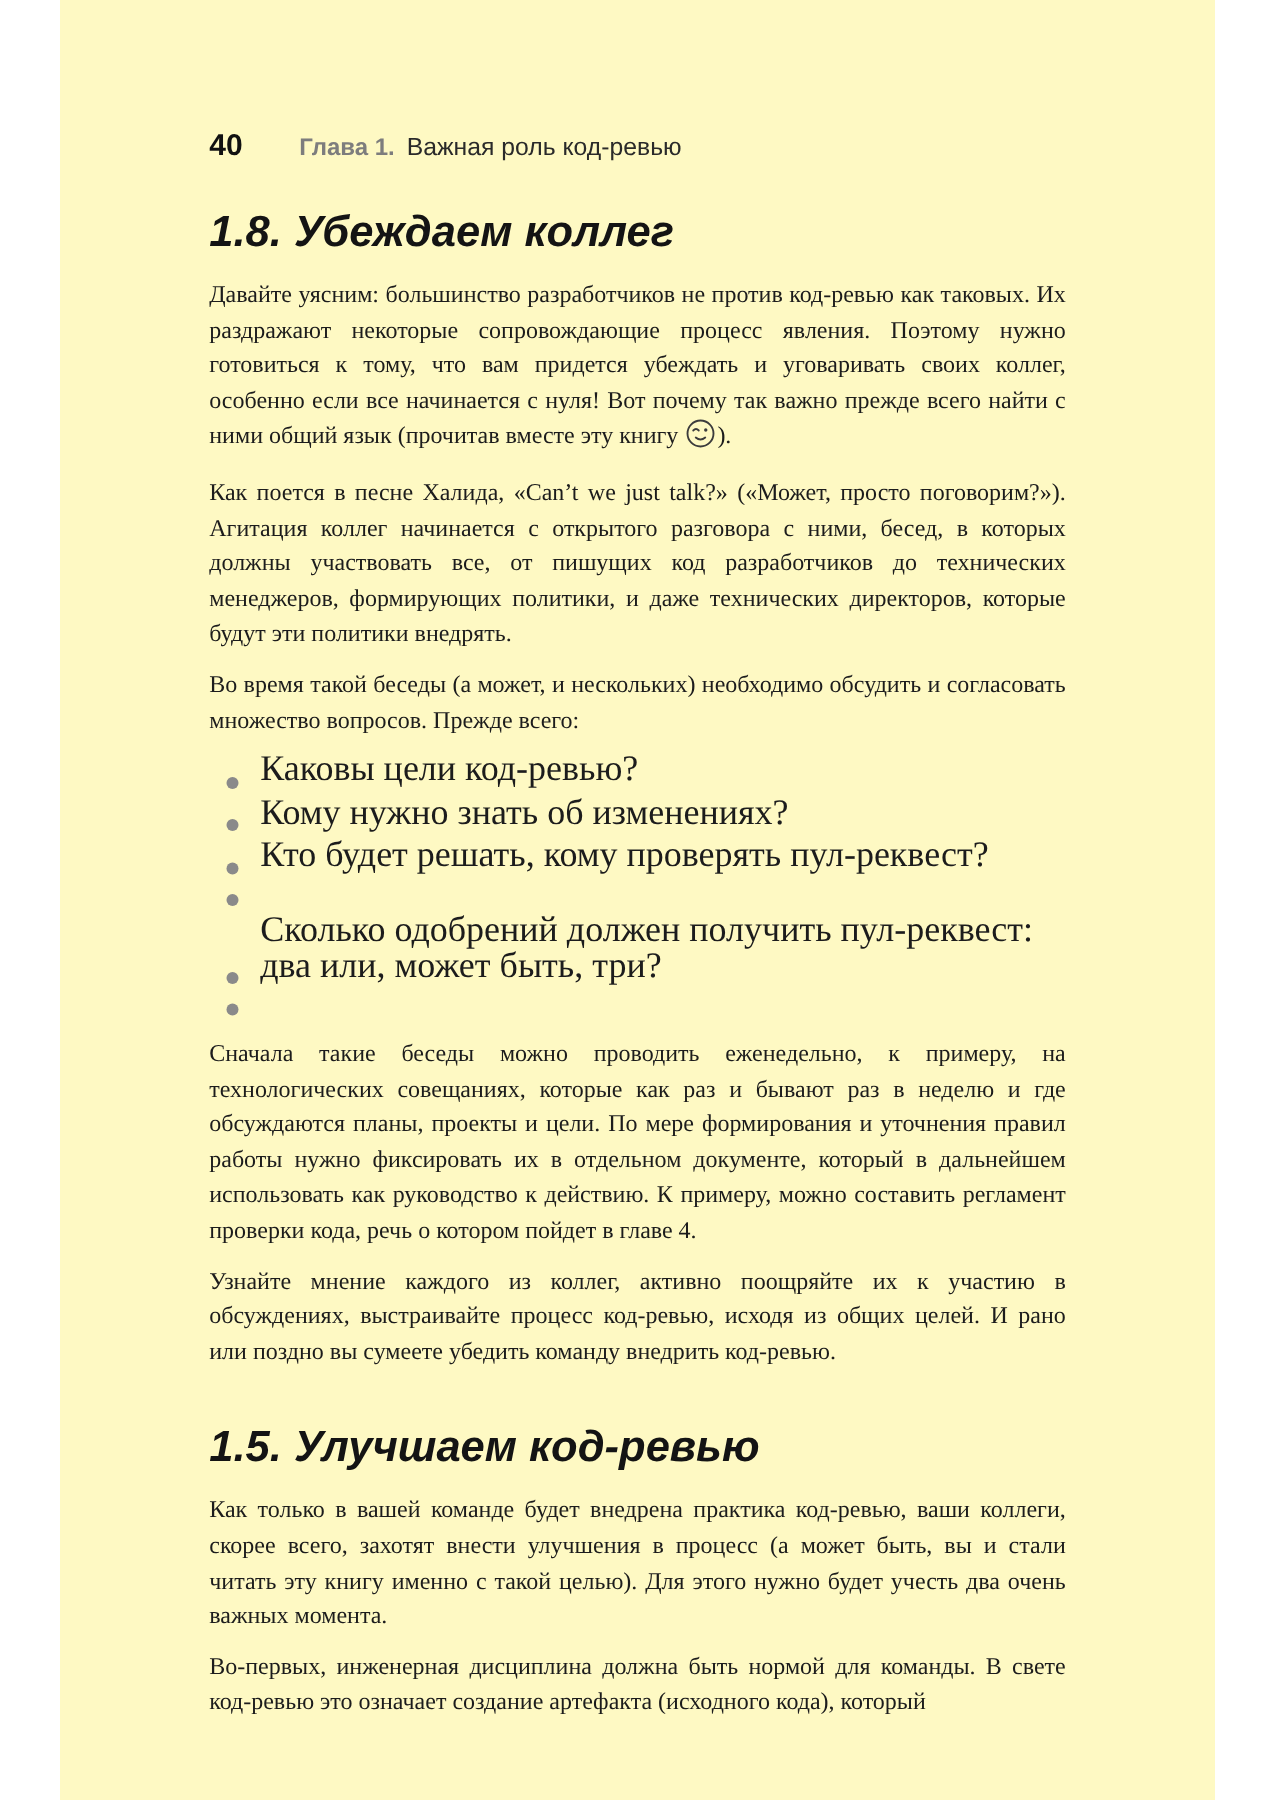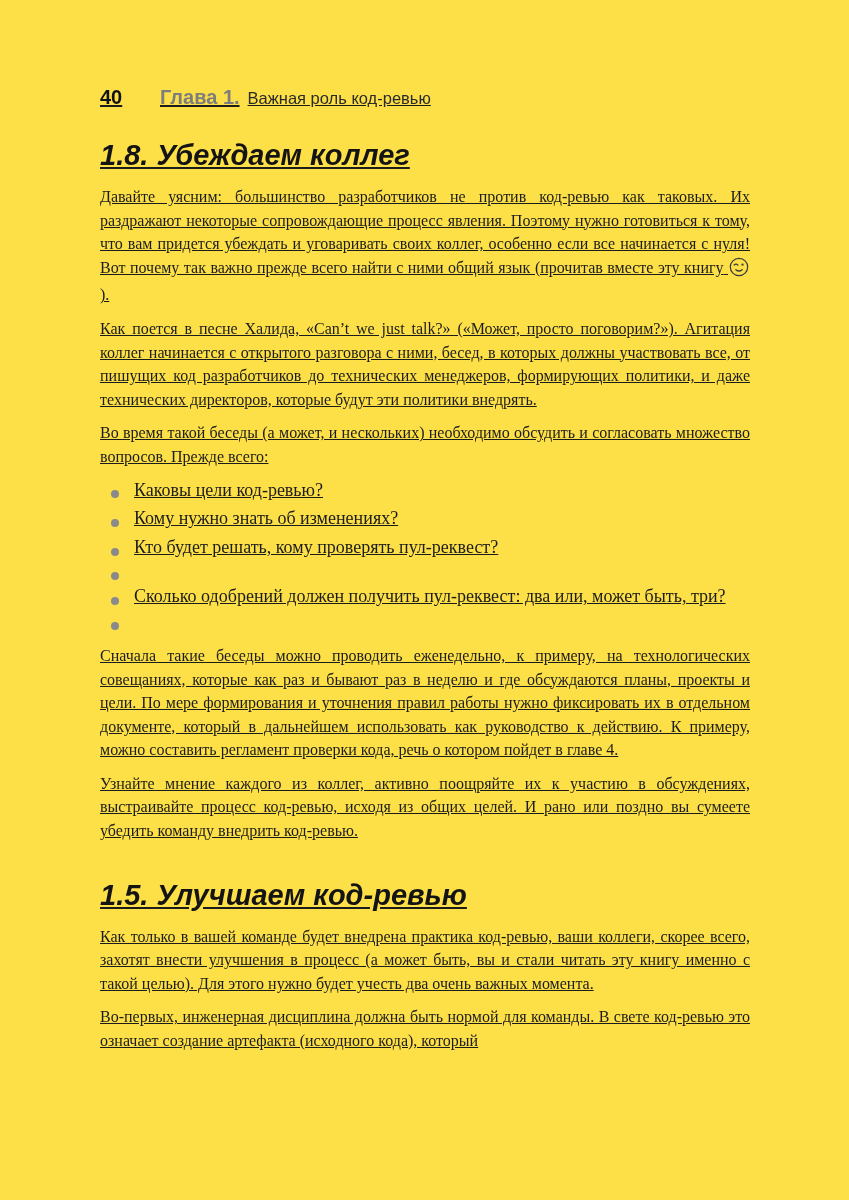--- a/index.html
+++ b/index.html
@@ -2,48 +2,47 @@
 <html lang="ru"><head>
 <meta charset="utf-8">
 <style>
   html, body {
     margin: 0;
     padding: 0;
     background: #ffffff;
   }
   .page {
     position: relative;
-    width: 849px;
+    width: 770px;
     height: 1200px;
     margin: 0 auto;
-    background: #fde047;
+    background: #fef9c3;
     box-sizing: border-box;
     padding: 86px 99px 0 100px;
     font-family: "Liberation Serif", "DejaVu Serif", serif;
     color: #1c1c1c;
     overflow: hidden;
-    text-decoration: underline;
   }
   
   .running-head {
     display: flex;
     align-items: baseline;
     font-family: "Liberation Sans", "DejaVu Sans", sans-serif;
     margin-bottom: 30px;
   }
   .page-number {
     font-weight: bold;
     font-size: 20px;
     color: #111111;
     width: 60px;
     flex: none;
   }
   .chapter-label {
     font-weight: bold;
-    font-size: 20px;
+    font-size: 16px;
     color: #7d7d7d;
   }
   .chapter-title {
     font-size: 16.5px;
     color: #2a2a2a;
     margin-left: 8px;
     text-align: center;
   }
   
   .section-heading {
@@ -66,22 +65,22 @@
     margin: 0 0 10px 0;
   }
   
   .topics-list {
     list-style: none;
     margin: 6px 0 14px 0;
     padding: 0;
   }
   .topics-list li {
     display: flex;
-    align-items: center;
-    font-size: 18px;
+    align-items: flex-end;
+    font-size: 24px;
     line-height: 23.6px;
     margin-bottom: 5px;
   }
   .bullet-dot {
     width: 8px;
     height: 8px;
     border-radius: 50%;
     background: #8a8a8a;
     flex: none;
     margin: 8px 15px 0 11px;

